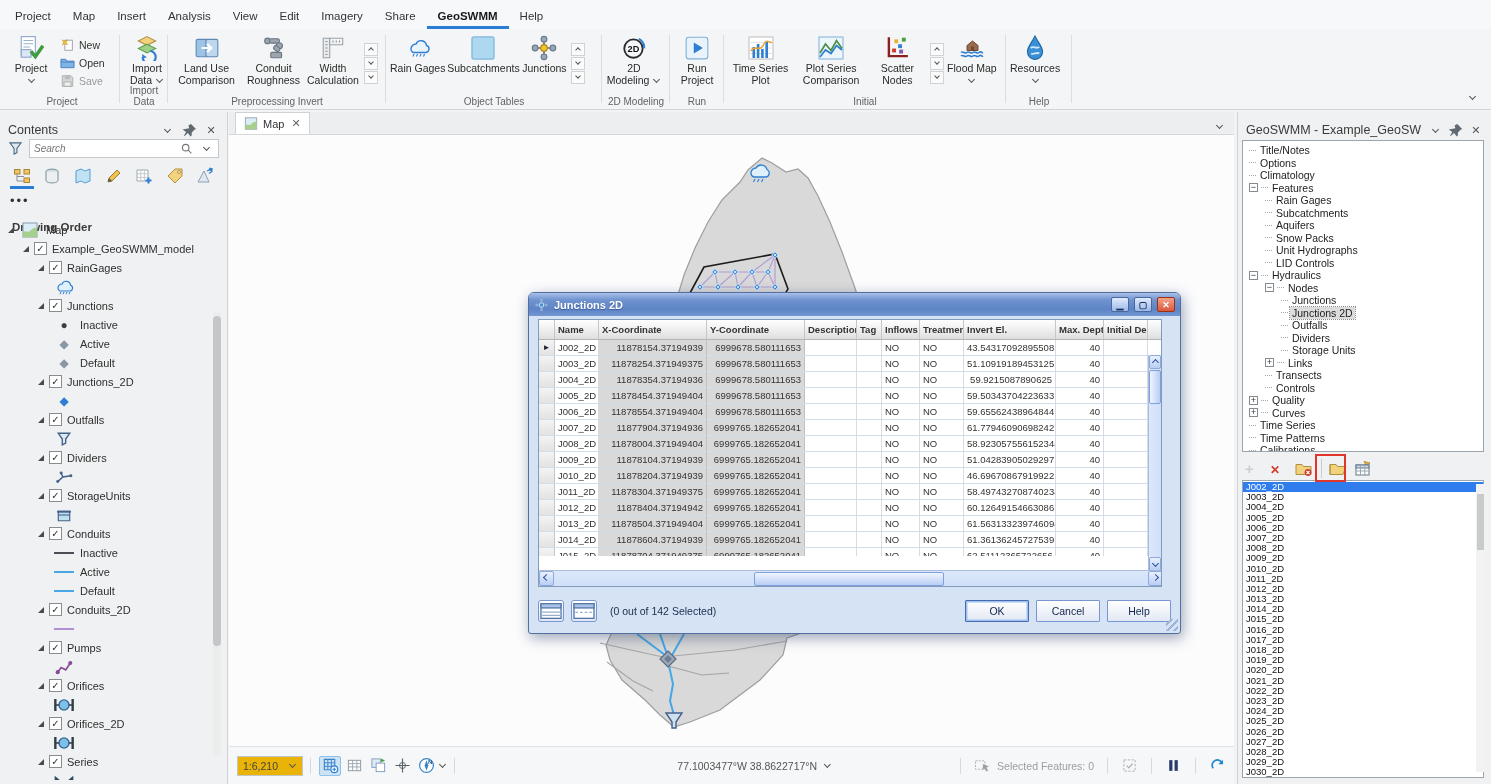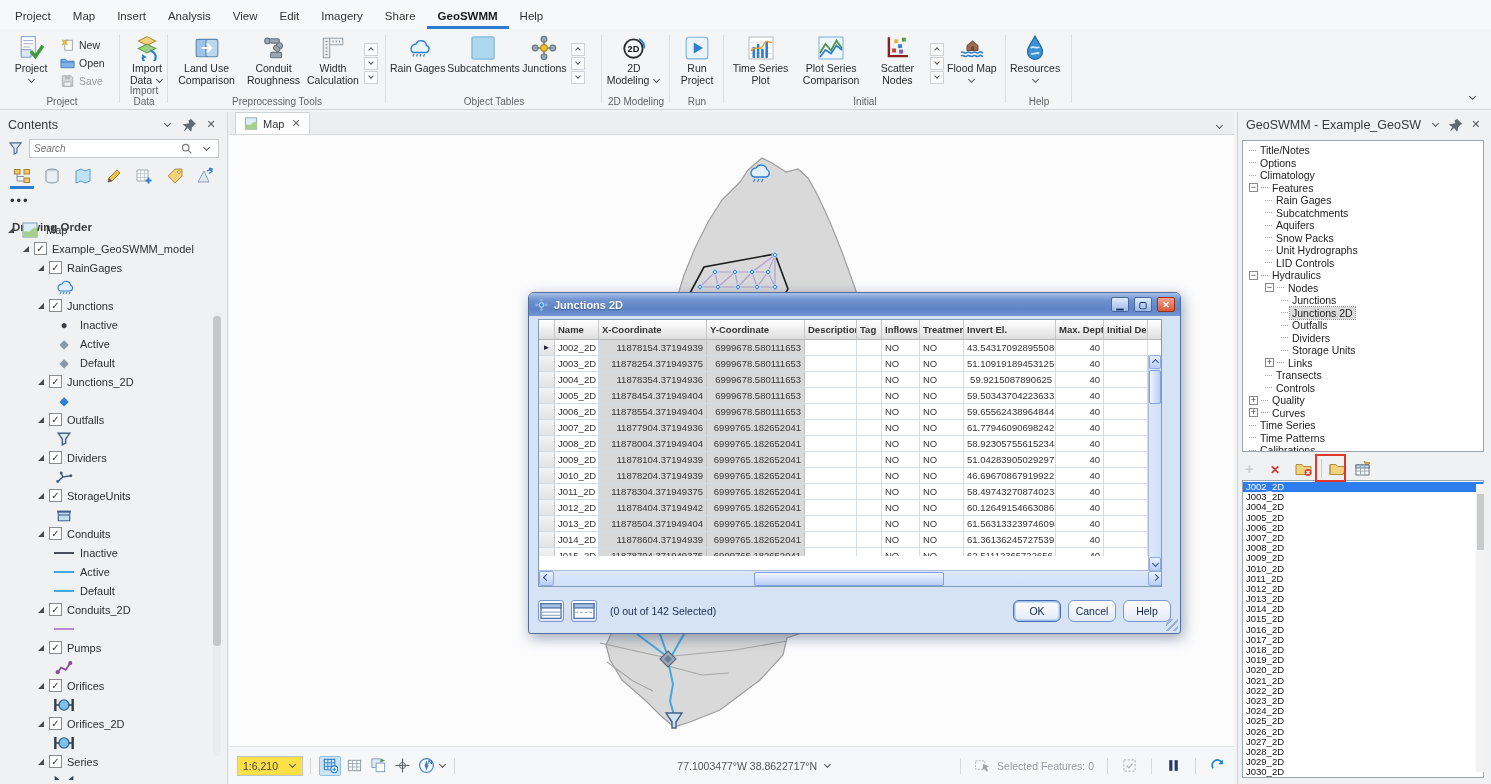--- a/index.html
+++ b/index.html
@@ -26,21 +26,21 @@
 .smallstack{display:flex;flex-direction:column;justify-content:center;gap:2px}
 .smallbtn{display:flex;align-items:center;gap:4px;font-size:10.5px;padding:1px 4px;cursor:pointer}
 .smallbtn .sicon{width:15px;height:14px;display:flex;align-items:center;justify-content:center}
 .smallbtn.disabled{color:#9a9a9a}
 .spincol{display:flex;flex-direction:column;justify-content:center;gap:1px;margin-left:2px}
 .spincol .sp{width:14px;height:13px;border:1px solid #d0d3d6;background:#fbfbfc;display:flex;align-items:center;justify-content:center}
 .spincol .sp .chev{width:4px;height:4px}
 #ribbon-collapse{position:absolute;right:14px;bottom:8px}
 
 #contents{position:absolute;left:0;top:112px;width:228px;height:672px;background:#f0f1f2;border-right:1px solid #cfd3d6}
-.phead{height:25px;display:flex;align-items:center;padding:0 8px;font-size:12.5px;color:#3a3a3a}
+.phead{height:25px;display:flex;align-items:flex-end;padding:0 8px;font-size:12.5px;color:#3a3a3a}
 .phead .sp{flex:1}
 .phead .hic{width:16px;height:14px;display:flex;align-items:center;justify-content:center;margin-left:6px;color:#555;font-size:11px}
 #csearchrow{display:flex;align-items:center;padding:2px 8px;gap:6px}
 #csearch{flex:1;height:19px;border:1px solid #c6c9cc;background:#fff;font-style:italic;font-size:10px;color:#444;padding:0 4px;font-family:"Liberation Sans",sans-serif}
 #ctabs{display:flex;align-items:center;gap:7px;padding:8px 10px 2px}
 #ctabs .ctab{width:24px;height:21px;display:flex;align-items:center;justify-content:center;border-bottom:3px solid transparent;padding-bottom:2px}
 #ctabs .ctab.active{border-bottom-color:#2b7cd3}
 #csection{font-size:11.5px;font-weight:bold;color:#3a3a3a;padding:12px 0 4px 12px}
 #ctree{position:absolute;top:108px;bottom:4px;left:0;right:18px;overflow:hidden}
 .crow{height:19px;display:flex;align-items:center;gap:5px;padding-left:calc(8px + var(--d)*15px);font-size:11px;color:#2f2f2f;white-space:nowrap}
@@ -53,21 +53,21 @@
 
 #center{position:absolute;left:229px;top:112px;width:1005px;height:672px;background:#e8eaec}
 #tabbar{height:23px;background:#eceeef;display:flex;align-items:flex-end;padding-left:6px;border-bottom:1px solid #d5d8da}
 #maptab{height:22px;background:#fff;border:1px solid #cfd3d6;border-bottom:none;display:flex;align-items:center;gap:5px;padding:0 8px;font-size:11px}
 #maptab .ticon{width:14px;height:13px}
 #maptab .tclose{color:#666;font-size:11px;margin-left:2px}
 #tabchev{margin-left:auto;margin-right:12px;margin-bottom:6px}
 #canvas{position:absolute;left:0;top:23px;width:1005px;height:611px;background:#fcfcfd;overflow:hidden}
 
 #statusbar{position:absolute;left:0;bottom:0;width:1005px;height:38px;background:#f6f7f8;border-top:1px solid #e0e2e4;display:flex;align-items:center;padding:0 8px;font-size:10.5px;color:#444}
-#scalebox{width:66px;height:20px;border:1px solid #c3c6c9;background:#fde047;display:flex;align-items:center;justify-content:space-between;padding:0 5px;font-size:10.5px}
+#scalebox{width:66px;height:20px;border:1px solid #c3c6c9;background:#eab308;display:flex;align-items:center;justify-content:space-between;padding:0 5px;font-size:10.5px}
 .vsep{width:1px;height:16px;background:#d7dadd;margin:0 7px}
 .stool{width:22px;height:20px;display:flex;align-items:center;justify-content:center;border-radius:2px;margin:0 1px}
 .stool.active{background:#cde4f7;border:1px solid #8fc0e8}
 #coords{position:absolute;left:50%;transform:translateX(-35%);display:flex;align-items:center;gap:6px;color:#555}
 #rightstatus{margin-left:auto;display:flex;align-items:center;gap:6px;color:#9a9ea3}
 #rightstatus .sic{width:17px;height:15px}
 
 #rightpanel{position:absolute;left:1237px;top:112px;width:254px;height:672px;background:#f0f1f2;border-left:1px solid #cfd3d6}
 #rtreebox{position:absolute;left:4px;top:28px;width:242px;height:312px;background:#fff;border:1px solid #9aa5ad;overflow:hidden;padding-top:3px}
 .rrow{height:12.5px;display:flex;align-items:center;font-size:10.5px;color:#222;padding-left:calc(6px + var(--d)*16px);white-space:nowrap}
@@ -111,21 +111,21 @@
 #vscroll{position:absolute;right:0;top:35px;width:13px;height:216px;background:linear-gradient(90deg,#dce8fb,#cfe0f8);border-left:1px solid #aabcd8}
 #hscroll{position:absolute;left:0;bottom:0;height:16px;width:624px;background:linear-gradient(180deg,#dce8fb,#cfe0f8);border-top:1px solid #aabcd8;display:flex}
 .sbtn{width:15px;height:100%;background:linear-gradient(180deg,#eaf1fe,#b9cef4);border:1px solid #8fa9de;border-radius:2px;display:flex;align-items:center;justify-content:center}
 .sbtn .chev{border-color:#2c4f9e}
 #vscroll .sbtn{width:100%;height:14px}
 #vthumb{position:absolute;left:0;right:0;top:15px;height:34px;background:linear-gradient(90deg,#f0f5ff,#b9cef4);border:1px solid #7fa0e0;border-radius:2px}
 #hthumb{margin-left:200px;width:190px;height:14px;align-self:center;background:linear-gradient(180deg,#f0f5ff,#b9cef4);border:1px solid #7fa0e0;border-radius:2px}
 #dfooter{position:absolute;left:9px;right:9px;top:305px;height:26px;display:flex;align-items:center;gap:7px}
 .ibtn{width:26px;height:22px;border:1px solid #7a96d0;border-radius:3px;background:linear-gradient(180deg,#fff,#dfe7f4);display:flex;align-items:center;justify-content:center}
 #dstatus{font-size:10.5px;color:#1c2c4c;margin:0 6px}
-.dbtn{width:48px;height:22px;border:1px solid #7a96d0;border-radius:6px;background:linear-gradient(180deg,#fff,#e2e8f4);font-size:10.5px;color:#12264e;display:flex;align-items:center;justify-content:center}
+.dbtn{width:64px;height:22px;border:1px solid #7a96d0;border-radius:1px;background:linear-gradient(180deg,#fff,#e2e8f4);font-size:10.5px;color:#12264e;display:flex;align-items:center;justify-content:center}
 .dbtn.def{box-shadow:0 0 0 1.5px #9cc2ef inset;border-color:#4a6ab0}
 #dfooter .spacer{flex:1}
 #grip{position:absolute;right:2px;bottom:2px;width:12px;height:12px;background:repeating-linear-gradient(135deg,transparent 0 3px,#9db3d8 3px 5px)}
 </style>
 </head>
 <body>
 
 <div id="topstrip"></div>
 
 <div id="menubar">
@@ -252,21 +252,21 @@
             <span class="chev up"></span>
           </span>
           <span class="sp">
             <span class="chev"></span>
           </span>
           <span class="sp">
             <span class="chev"></span>
           </span>
         </div>
     </div>
-    <div class="glabel">Preprocessing Tools</div>
+    <div class="glabel">Preprocessing Invert</div>
       <div class="gsep"></div>
   </div>
 
   <div class="rgroup" style="left:386px;width:216px">
     <div class="gbody">
       <div class="bigbtn">
           <span class="bicon">
             <svg viewBox="0 0 26 20" width="100%" height="100%">
               <path d="M6 11a5 5 0 015-5 5.5 5.5 0 0110.5 1.5A3.6 3.6 0 0120 14.5H8a3.6 3.6 0 01-2-3.5z" fill="#eaf4fd" stroke="#2e7fd2" stroke-width="1.4"></path>
               <path d="M9 16l-1 2.5M12.5 16l-1 2.5M16 16l-1 2.5M19.5 16l-1 2.5" stroke="#2e7fd2" stroke-width="1.1"></path>

